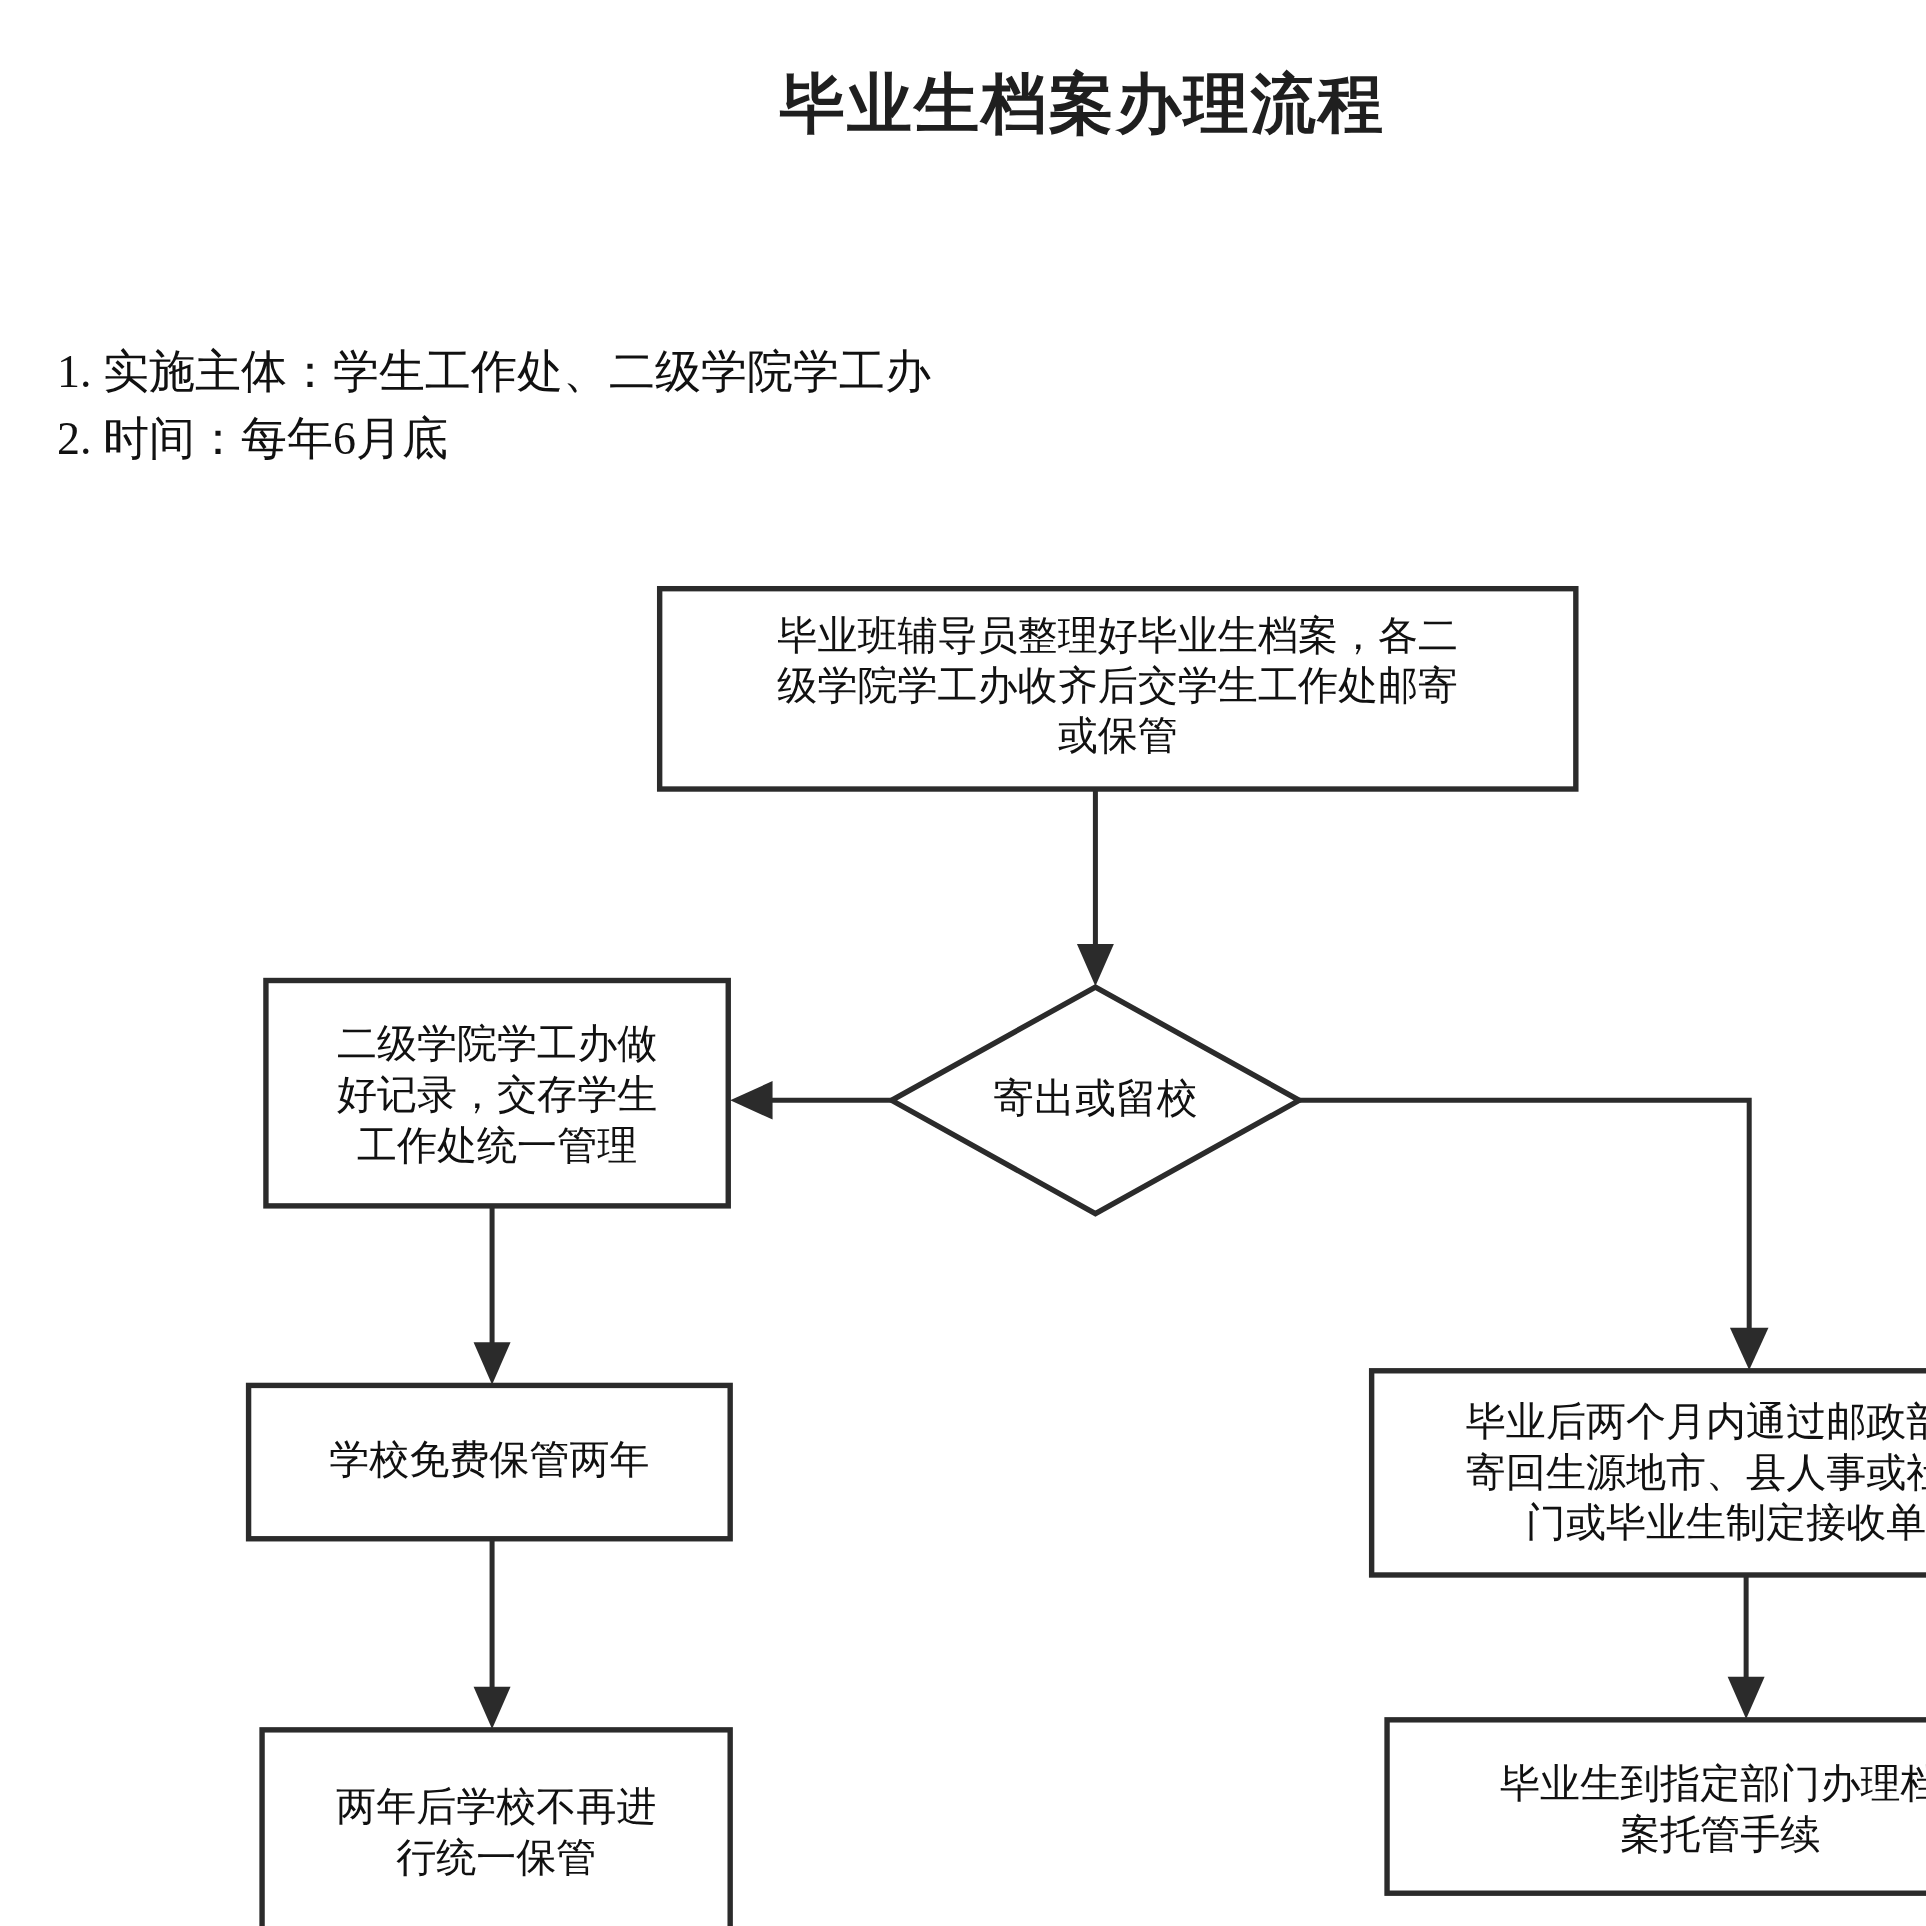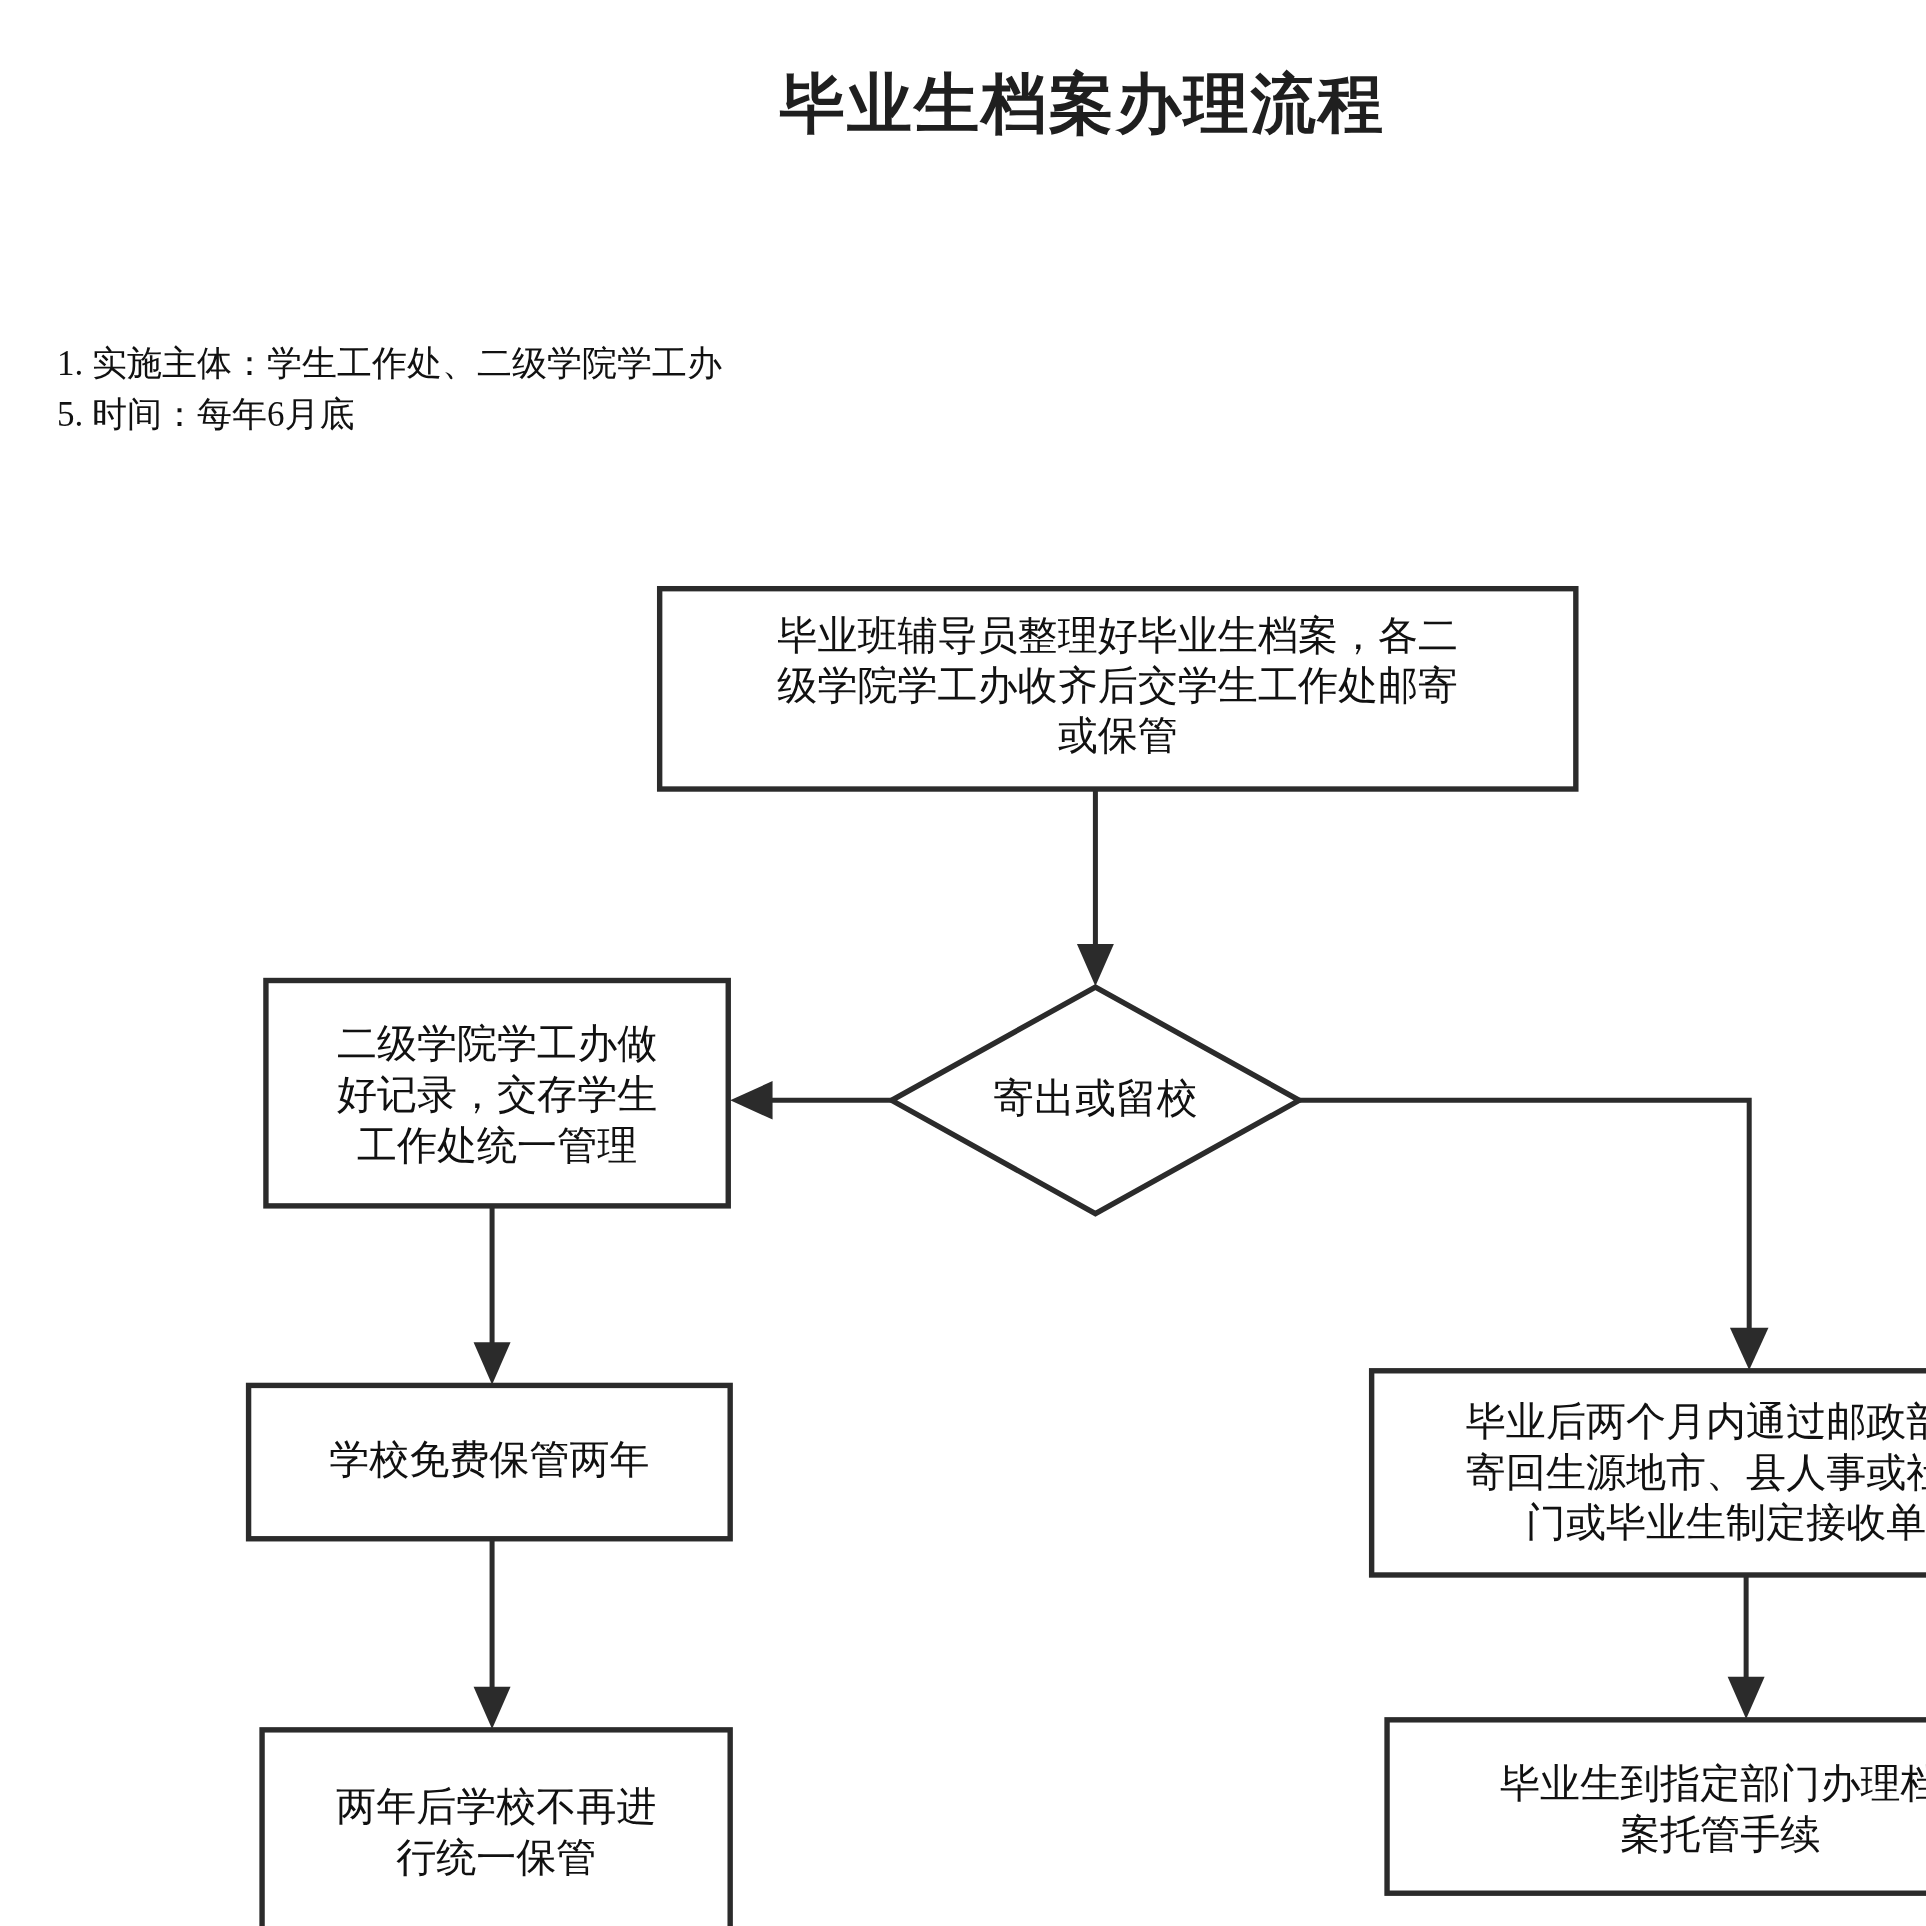--- a/index.html
+++ b/index.html
@@ -28,21 +28,21 @@
     font-size: 65px;
     line-height: 1.0;
     color: #1f1f1f;
     letter-spacing: 2.3px;
   }
   #meta-list {
     position: absolute;
     left: 57px;
     top: 339px;
     font-family: "Liberation Serif", "DejaVu Serif", serif;
-    font-size: 35px;
+    font-size: 46px;
     line-height: 1.45;
     color: #111111;
     white-space: nowrap;
   }
   #meta-list .meta-line { display: block; }
 
   #flow-svg {
     position: absolute;
     left: 0;
     top: 0;
@@ -75,21 +75,21 @@
 </style>
 </head>
 <body>
 
 <div id="page">
 
   <div id="page-title">毕业生档案办理流程</div>
 
   <div id="meta-list">
     <span class="meta-line">1. 实施主体：学生工作处、二级学院学工办</span>
-    <span class="meta-line">5. 时间：每年6月底</span>
+    <span class="meta-line">2. 时间：每年6月底</span>
   </div>
 
   <svg id="flow-svg" width="2165" height="1998" viewBox="0 0 5619 5186">
 
     <g>
       <rect class="node-rect" x="1712" y="1528" width="2378" height="520"></rect>
       <text class="node-text" x="2901" y="1660">毕业班辅导员整理好毕业生档案，各二</text>
       <text class="node-text" x="2901" y="1790">级学院学工办收齐后交学生工作处邮寄</text>
       <text class="node-text" x="2901" y="1920">或保管</text>
     </g>

